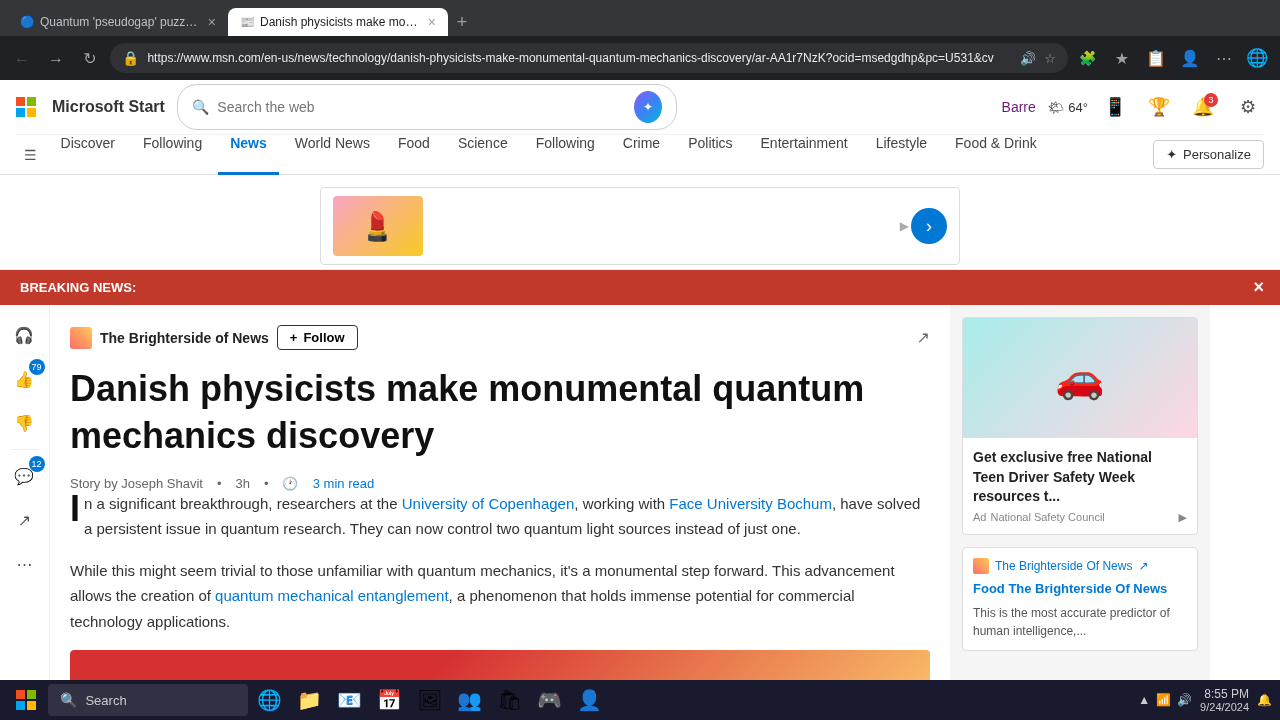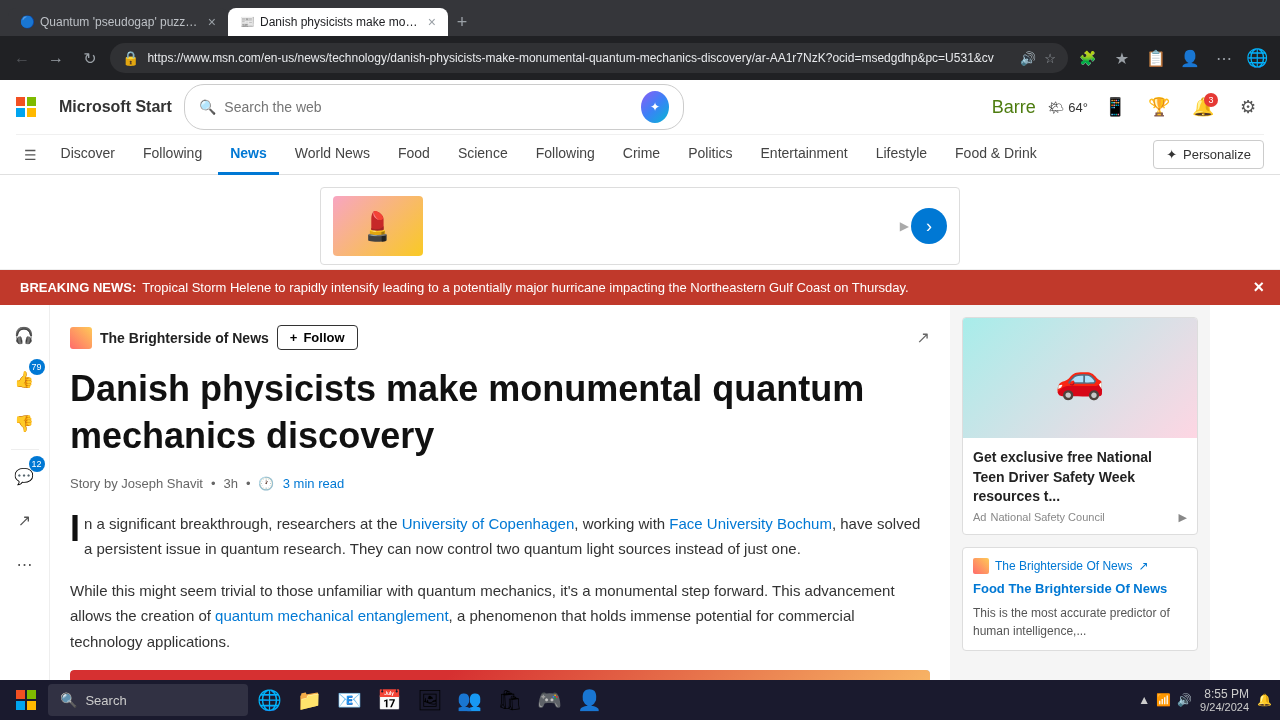--- a/index.html
+++ b/index.html
@@ -20,36 +20,36 @@
     .address-bar input { background: transparent; border: none; outline: none; color: #e8eaed; font-size: 13px; flex: 1; }
     .address-icon { color: #9aa0a6; font-size: 14px; }
     .toolbar-btn { width: 28px; height: 28px; display: flex; align-items: center; justify-content: center; color: #9aa0a6; cursor: pointer; border-radius: 50%; font-size: 16px; }
 
     
     .page { background: #fff; width: 100%; height: calc(720px - 80px); overflow: hidden; }
 
     
     .msn-header { background: #fff; border-bottom: 1px solid #e0e0e0; padding: 0 16px; }
     .msn-top { display: flex; align-items: center; height: 54px; gap: 12px; }
-    .msn-logo { display: flex; align-items: center; gap: 23px; font-size: 16px; font-weight: 600; color: #333; }
+    .msn-logo { display: flex; align-items: center; gap: 16px; font-size: 16px; font-weight: 600; color: #333; }
     .msn-logo-icon { width: 20px; height: 20px; }
     .msn-search { flex: 1; max-width: 500px; }
     .msn-search-box { display: flex; align-items: center; border: 1px solid #ccc; border-radius: 20px; padding: 6px 14px; gap: 8px; }
     .msn-search-box input { border: none; outline: none; font-size: 14px; width: 100%; }
     .copilot-btn { width: 32px; height: 32px; border-radius: 50%; background: linear-gradient(135deg, #8b5cf6, #3b82f6, #06b6d4); display: flex; align-items: center; justify-content: center; color: white; font-size: 14px; cursor: pointer; }
     .msn-user-area { display: flex; align-items: center; gap: 12px; margin-left: auto; }
-    .user-name { font-size: 18px; color: #4d7c0f; }
+    .user-name { font-size: 14px; color: #701a75; }
     .weather-widget { display: flex; align-items: center; gap: 4px; font-size: 13px; color: #333; }
     .icon-btn { width: 32px; height: 32px; display: flex; align-items: center; justify-content: center; color: #555; cursor: pointer; font-size: 18px; position: relative; }
     .badge { position: absolute; top: 2px; right: 2px; background: #e53935; color: white; border-radius: 50%; width: 14px; height: 14px; font-size: 9px; display: flex; align-items: center; justify-content: center; }
 
     
     .msn-nav { display: flex; align-items: center; height: 40px; gap: 4px; border-top: 1px solid #f0f0f0; }
     .hamburger { padding: 8px; cursor: pointer; color: #555; }
-    .nav-item { padding: 0 12px; font-size: 14px; color: #444; cursor: pointer; white-space: nowrap; border-bottom: 3px solid transparent; height: 40px; display: flex; align-items: center; }
+    .nav-item { padding: 0 12px; font-size: 14px; color: #444; cursor: pointer; white-space: nowrap; border-bottom: 3px solid transparent; height: 40px; display: flex; align-items: flex-start; }
     .nav-item.active { color: #0078d4; border-bottom-color: #0078d4; font-weight: 600; }
     .personalize-btn { margin-left: auto; display: flex; align-items: center; gap: 6px; padding: 6px 12px; border: 1px solid #ccc; border-radius: 4px; cursor: pointer; font-size: 13px; color: #333; }
 
     
     .breaking-banner { background: #c0392b; color: white; padding: 10px 20px; display: flex; align-items: center; font-size: 13px; position: relative; }
     .breaking-label { font-weight: 700; margin-right: 6px; }
     .banner-close { position: absolute; right: 16px; cursor: pointer; font-size: 18px; font-weight: bold; }
 
     
     .ad-section { display: flex; justify-content: center; padding: 12px 0 4px; background: #fff; border-bottom: 1px solid #eee; }
@@ -67,21 +67,21 @@
     .sidebar-divider { width: 28px; height: 1px; background: #eee; }
 
     
     .article-container { flex: 1; padding: 20px; max-width: 900px; background: #fff; overflow-y: auto; }
     .article-source { display: flex; align-items: center; gap: 8px; margin-bottom: 16px; }
     .source-logo { width: 20px; height: 20px; background: linear-gradient(45deg, #ff6b6b, #feca57); border-radius: 3px; }
     .source-name { font-size: 14px; font-weight: 600; color: #222; }
     .follow-btn { display: flex; align-items: center; gap: 4px; padding: 4px 12px; border: 1px solid #333; border-radius: 4px; cursor: pointer; font-size: 13px; background: #fff; font-weight: 600; }
     .external-link { margin-left: auto; color: #666; font-size: 16px; cursor: pointer; }
     .article-title { font-size: 36px; font-weight: 700; color: #111; line-height: 1.3; margin-bottom: 16px; }
-    .article-meta { display: flex; align-items: center; gap: 8px; color: #666; font-size: 13px; margin-bottom: 20px; }
+    .article-meta { display: flex; align-items: center; gap: 14px; color: #666; font-size: 13px; }
     .read-time { display: flex; align-items: center; gap: 4px; color: #0078d4; }
     .article-body { font-size: 15px; line-height: 1.7; color: #333; }
     .article-body a { color: #0078d4; text-decoration: none; }
     .article-body p { margin-bottom: 16px; }
     .article-img-preview { width: 100%; height: 100px; background: linear-gradient(135deg, #e0e0e0, #bdbdbd); border-radius: 4px; overflow: hidden; position: relative; }
 
     
     .right-sidebar { width: 260px; padding: 12px; display: flex; flex-direction: column; gap: 12px; background: #f5f5f5; overflow-y: auto; }
     .right-ad-card { background: white; border-radius: 4px; overflow: hidden; border: 1px solid #ddd; }
     .right-ad-img { width: 100%; height: 120px; background: linear-gradient(135deg, #b2bec3, #dfe6e9); display: flex; align-items: center; justify-content: center; overflow: hidden; }
@@ -248,21 +248,20 @@
       </div>
       <div class="ad-content">
       </div>
       <div class="ad-btn">›</div>
       <span style="position:absolute; right:50px; top:50%; transform:translateY(-50%); color:#aaa; font-size:12px; cursor:pointer;">▶</span>
     </div>
   </div>
 
   <div class="breaking-banner">
     <span class="breaking-label">BREAKING NEWS:</span>
-    <span>Tropical Storm Helene to rapidly intensify leading to a potentially major hurricane impacting the Northeastern Gulf Coast on Thursday.</span>
     <span class="banner-close">×</span>
   </div>
 
   <div style="display:flex; height: calc(720px - 80px - 54px - 41px - 44px - 44px - 33px);">
 
     <div class="left-sidebar">
       <div class="sidebar-btn">🎧</div>
       <div class="sidebar-btn" style="position:relative;">
         <span class="count-badge">79</span>
         👍

